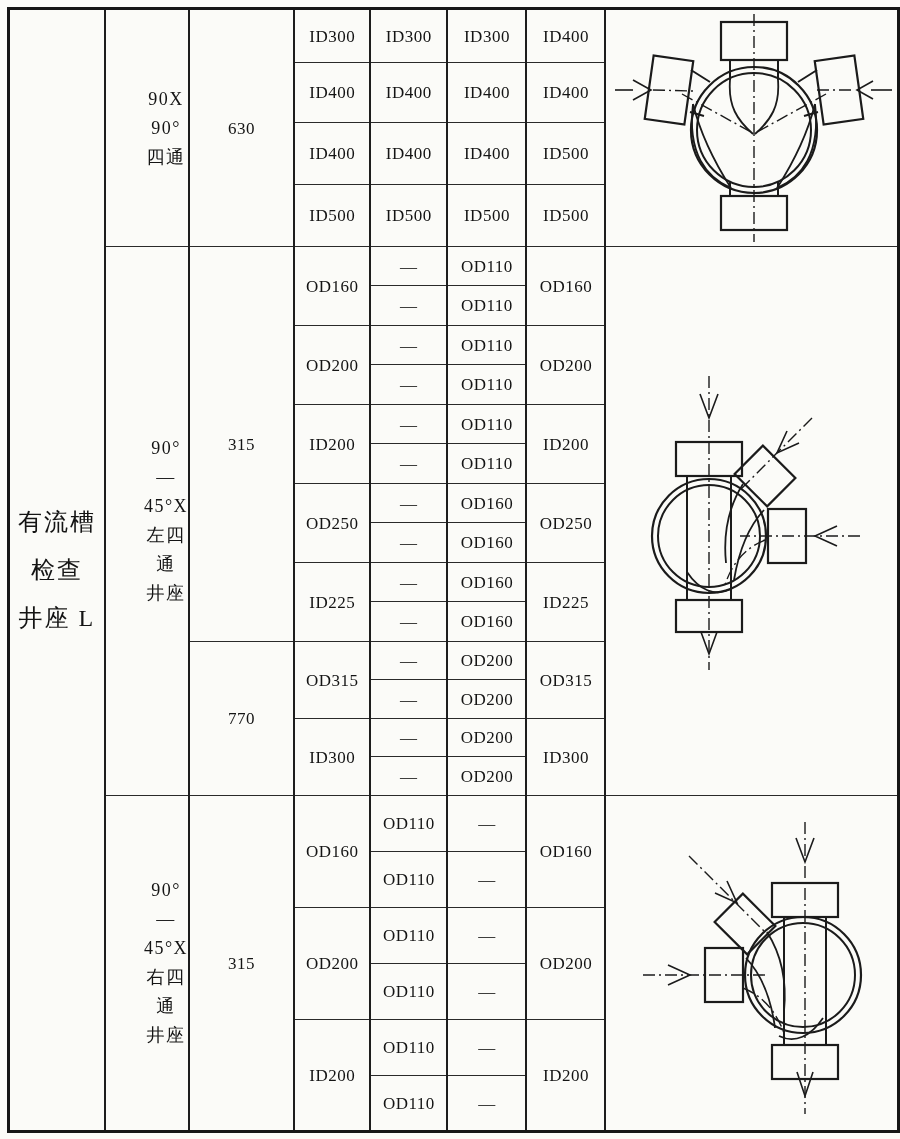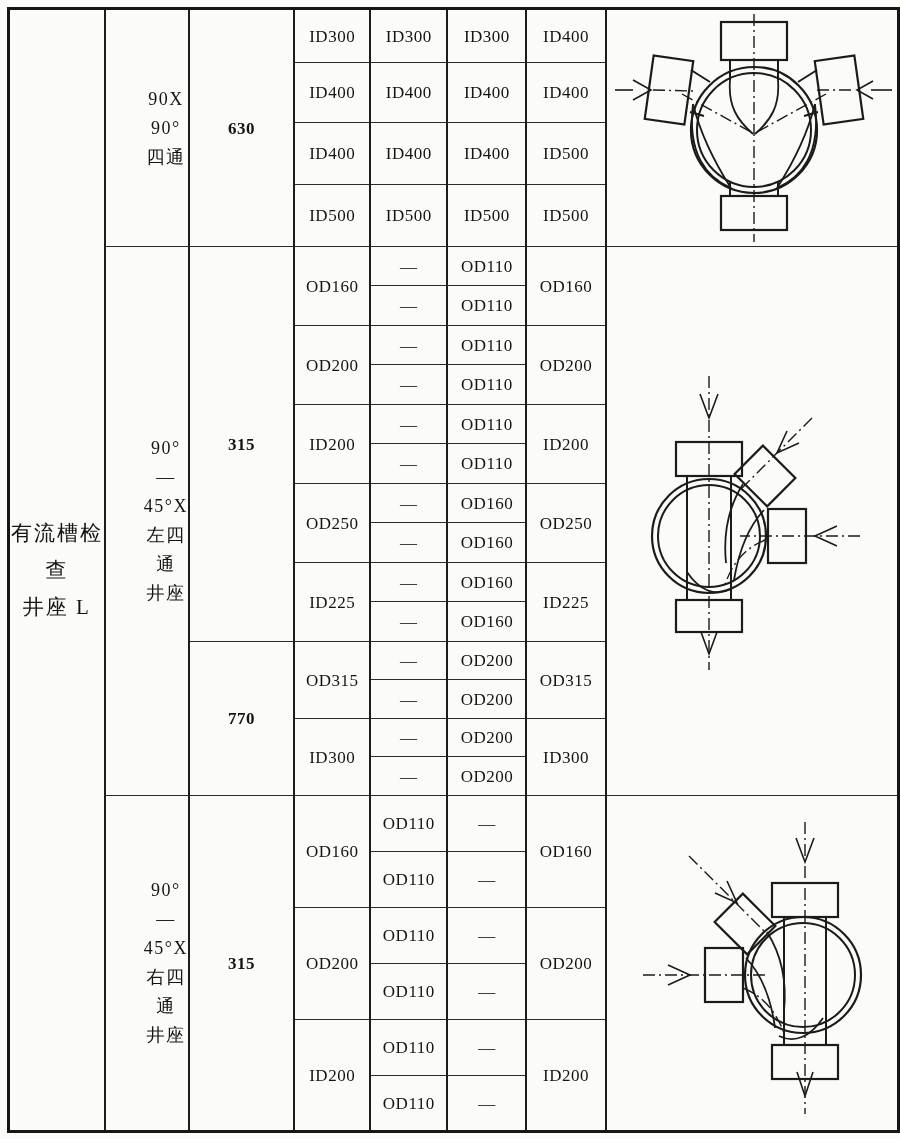--- a/index.html
+++ b/index.html
@@ -15,23 +15,23 @@
   table.spec td{
     border-left:2px solid #1d1d1d;border-right:2px solid #1d1d1d;
     border-top:1px solid #2a2a2a;border-bottom:1px solid #2a2a2a;
     text-align:center;vertical-align:middle;padding:0;overflow:hidden;
     font-size:17px;letter-spacing:.5px;line-height:1;
   }
   
   td.pt{border-top:2px solid #161616;}   
   td.st{border-top:3px solid #161616;}   
   td.gt{border-top:2px solid #161616;}   
-  td.rowhdr div{line-height:37px;font-size:21px;letter-spacing:2px;}
+  td.rowhdr div{line-height:48px;font-size:24px;letter-spacing:2px;}
   td.typ div{line-height:29px;font-size:18px;letter-spacing:1.5px;padding-left:38px;}
-  td.size{font-size:18px;letter-spacing:2px;font-weight:bold;}
+  td.size{font-size:18px;letter-spacing:2px;}
   td.diag{background:#fbfbf8;}
   td.diag svg{display:block;margin:0 auto;}
   .ln{stroke:#1b1b1b;fill:none;}
 </style>
 </head>
 <body>
 
 <div class="page">
 <table class="spec">
 <colgroup>

